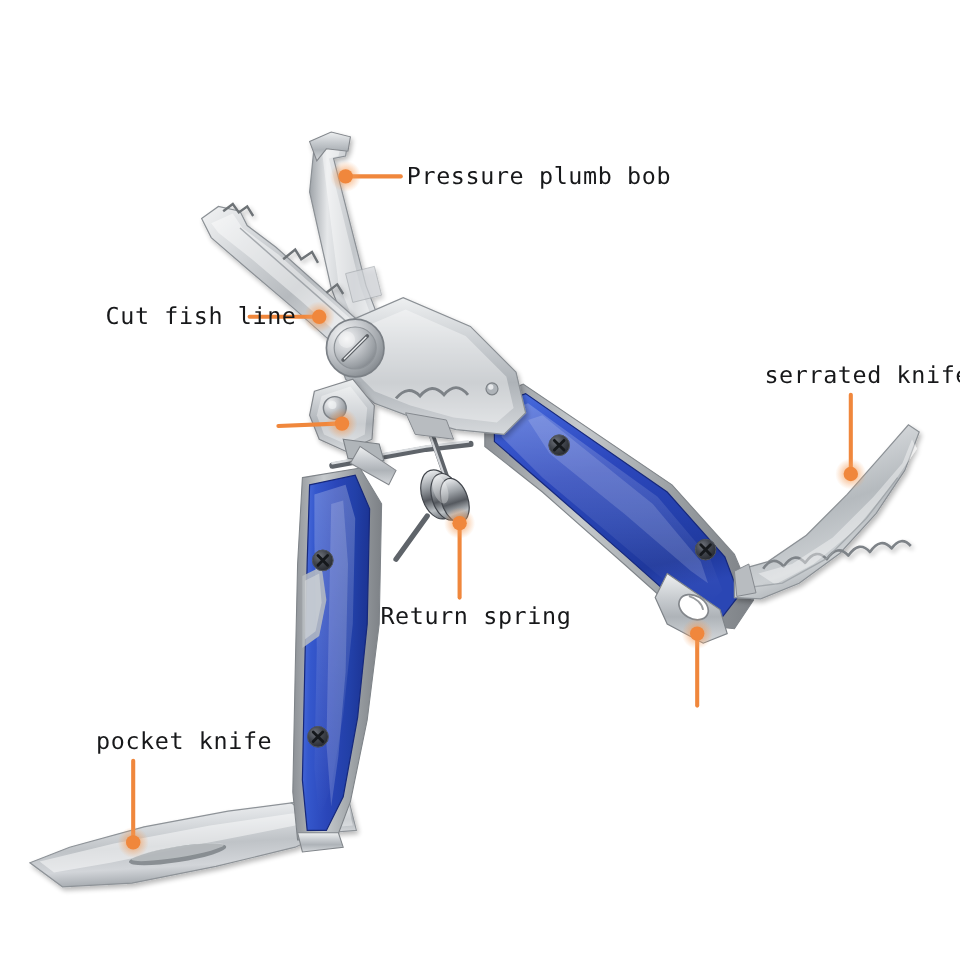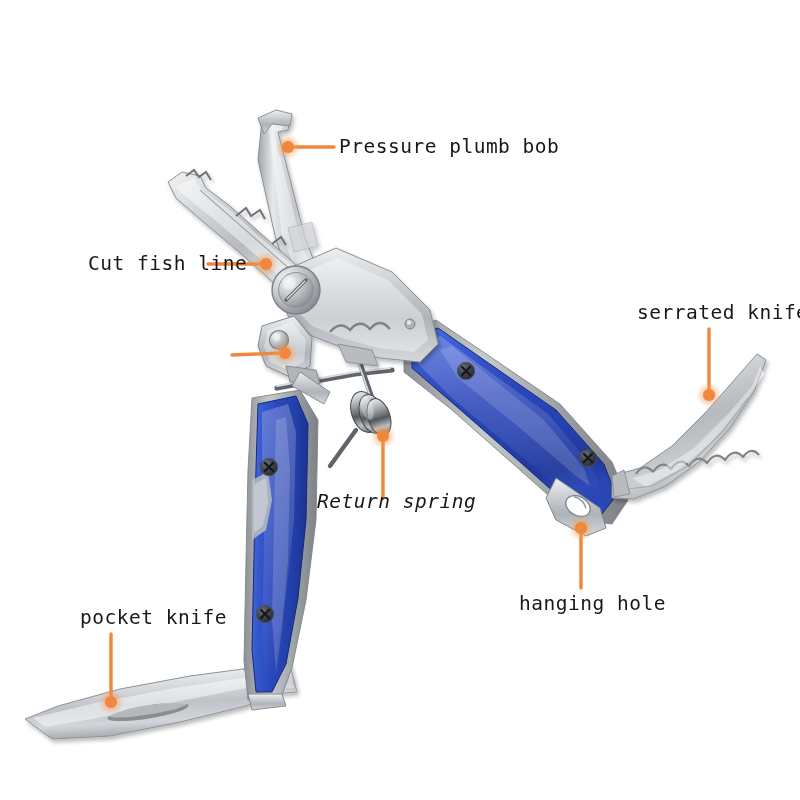--- a/index.html
+++ b/index.html
@@ -20,21 +20,21 @@
     font-family:"DejaVu Sans Mono","Liberation Mono",monospace;
     font-size:19.5px;
     letter-spacing:0.5px;
     color:#17181a;
     white-space:nowrap;
     line-height:1;
   }
   .lbl-pressure{left:339px;top:137px;}
   .lbl-cutline{left:60px;top:254px;margin-left:28px;}
   .lbl-safety{left:90px;top:345px;}
-  .lbl-return{left:317px;top:492px;font-style:italic;}
+  .lbl-return{left:317px;top:504px;}
   .lbl-serrated{left:637px;top:303px;}
   .lbl-hanging{left:519px;top:594px;}
   .lbl-pocket{left:40px;top:608px;margin-left:40px;}
 </style>
 </head>
 <body>
 
 <div id="stage">
 
   <svg id="art" viewBox="0 0 800 800" xmlns="http://www.w3.org/2000/svg">
@@ -344,17 +344,16 @@
 
   <div class="callout-label lbl-pressure">Pressure plumb bob</div>
 
   <div class="callout-label lbl-cutline">Cut fish line</div>
 
 
   <div class="callout-label lbl-return">Return spring</div>
 
   <div class="callout-label lbl-serrated">serrated knife</div>
 
-  <div class="callout-label lbl-hanging">hanging hole</div>
 
   <div class="callout-label lbl-pocket">pocket knife</div>
 
 </div>
 
 </body></html>

